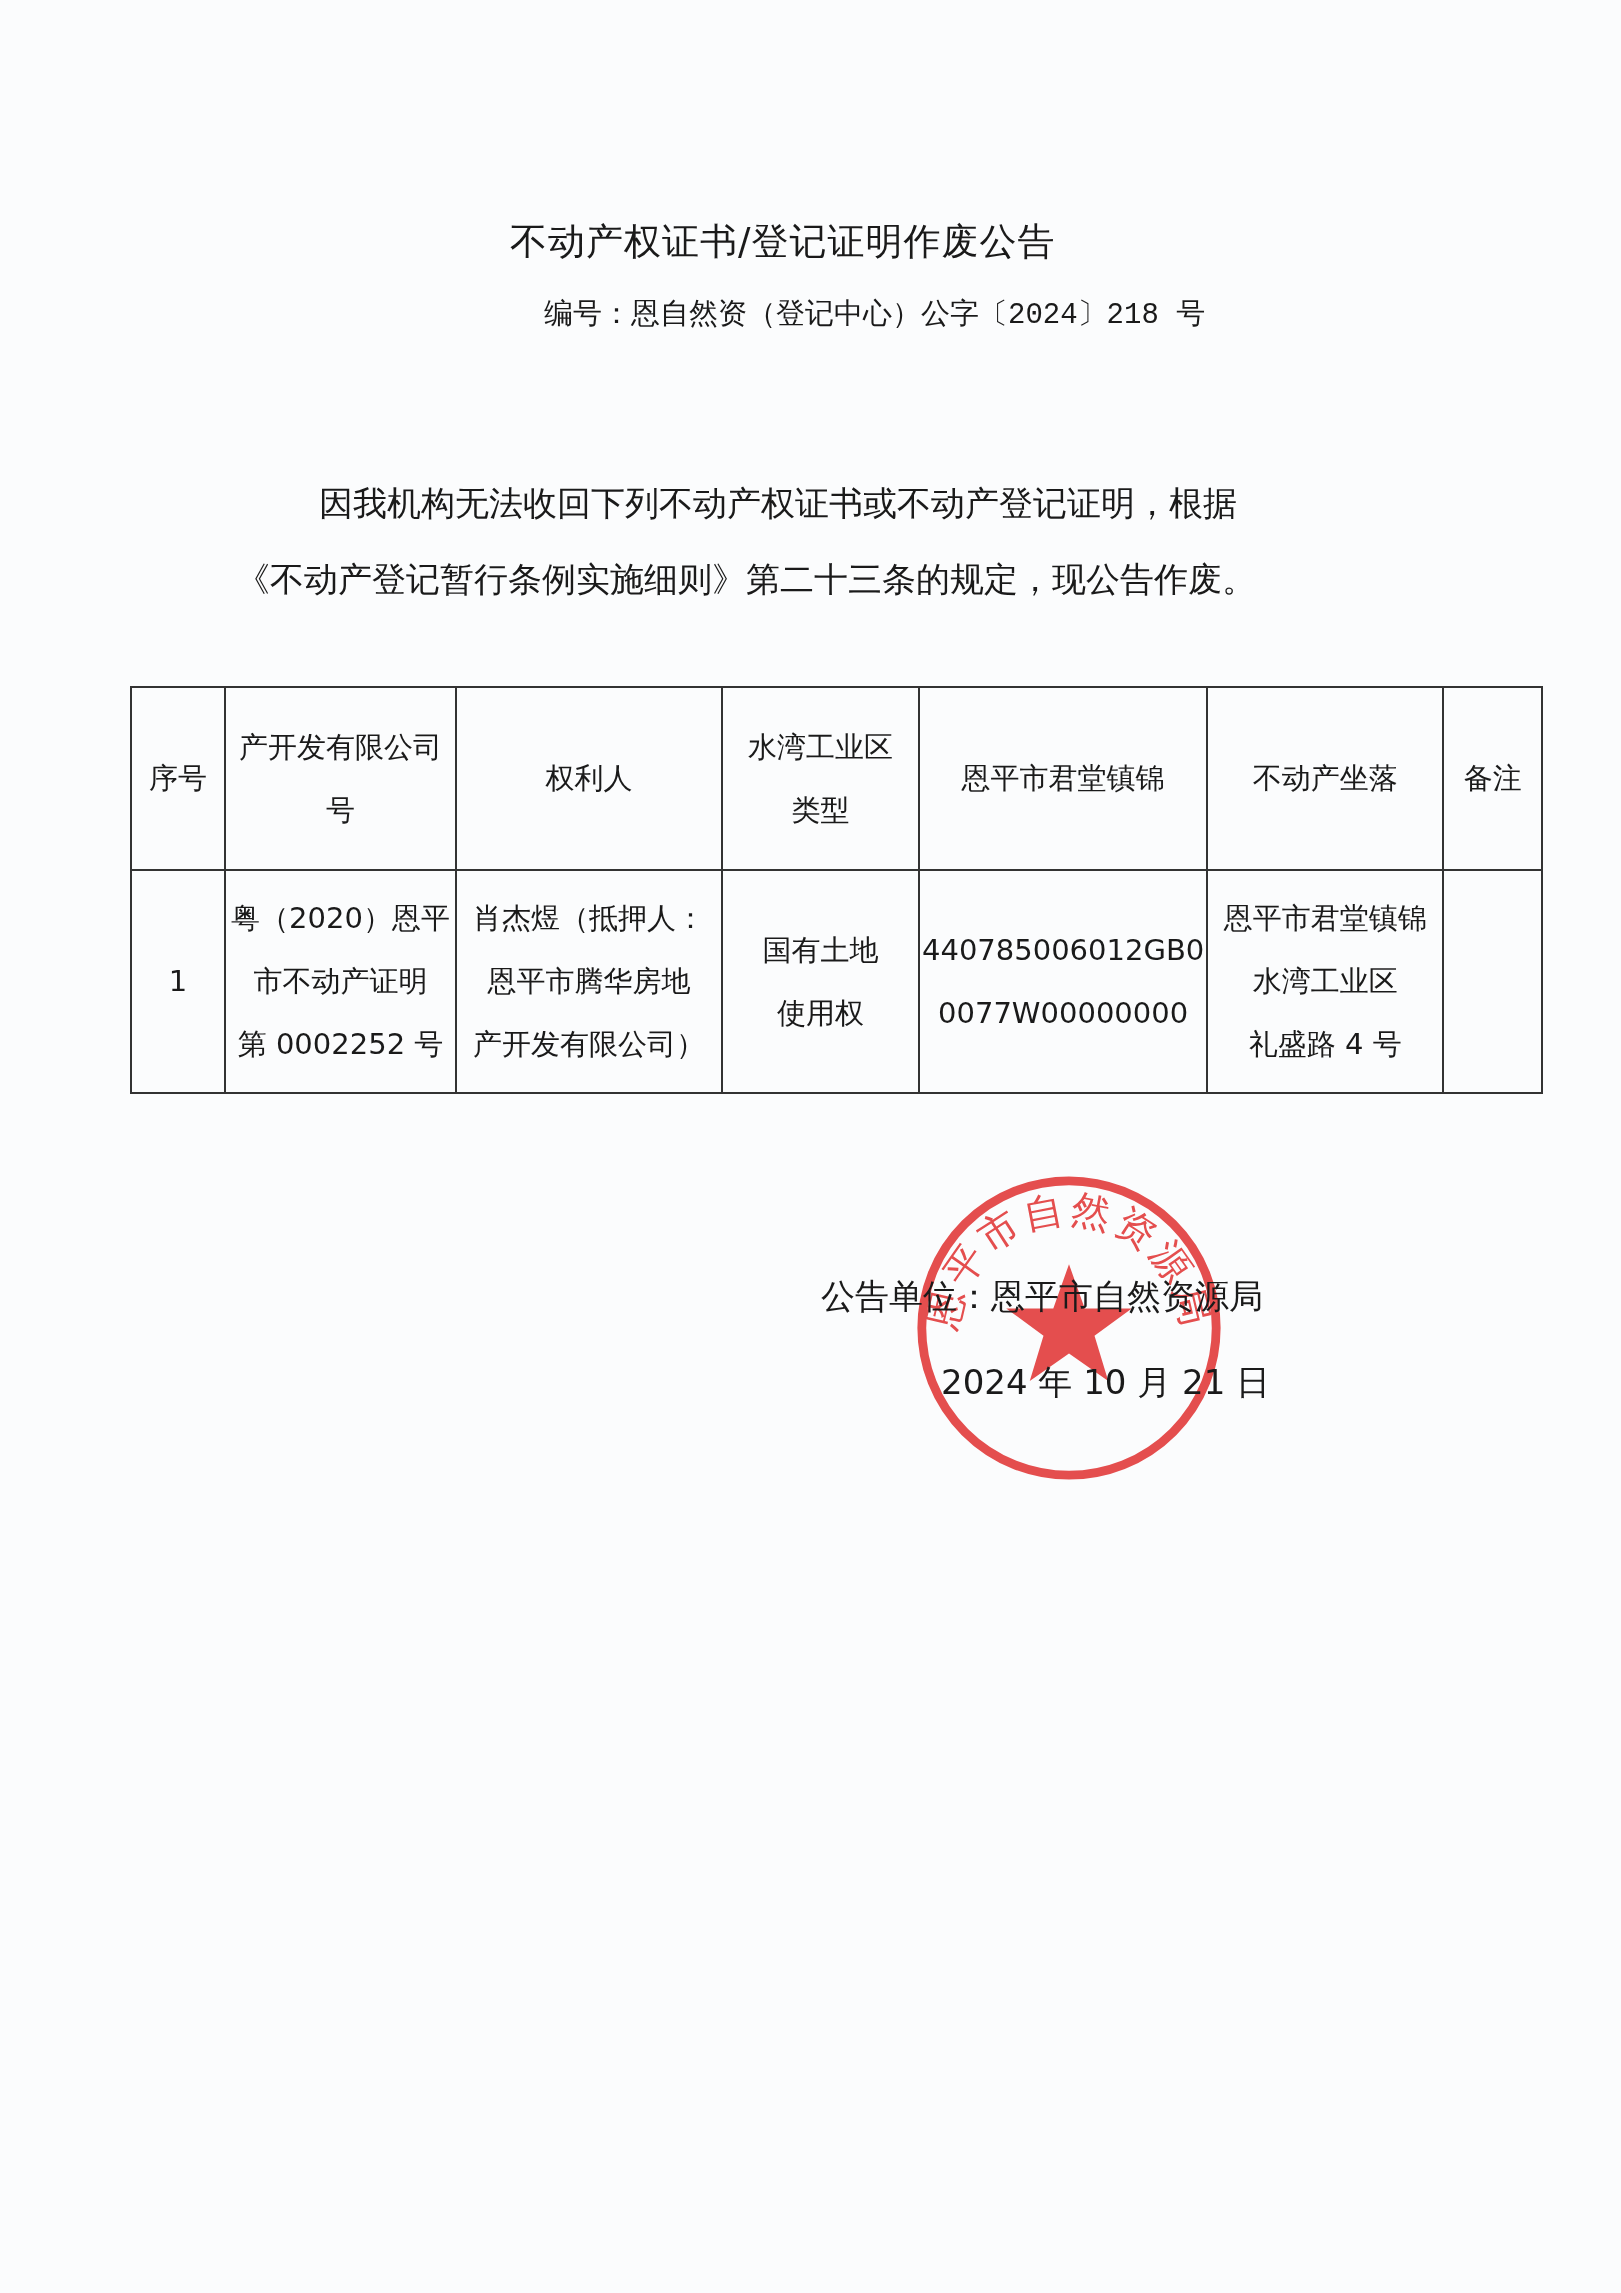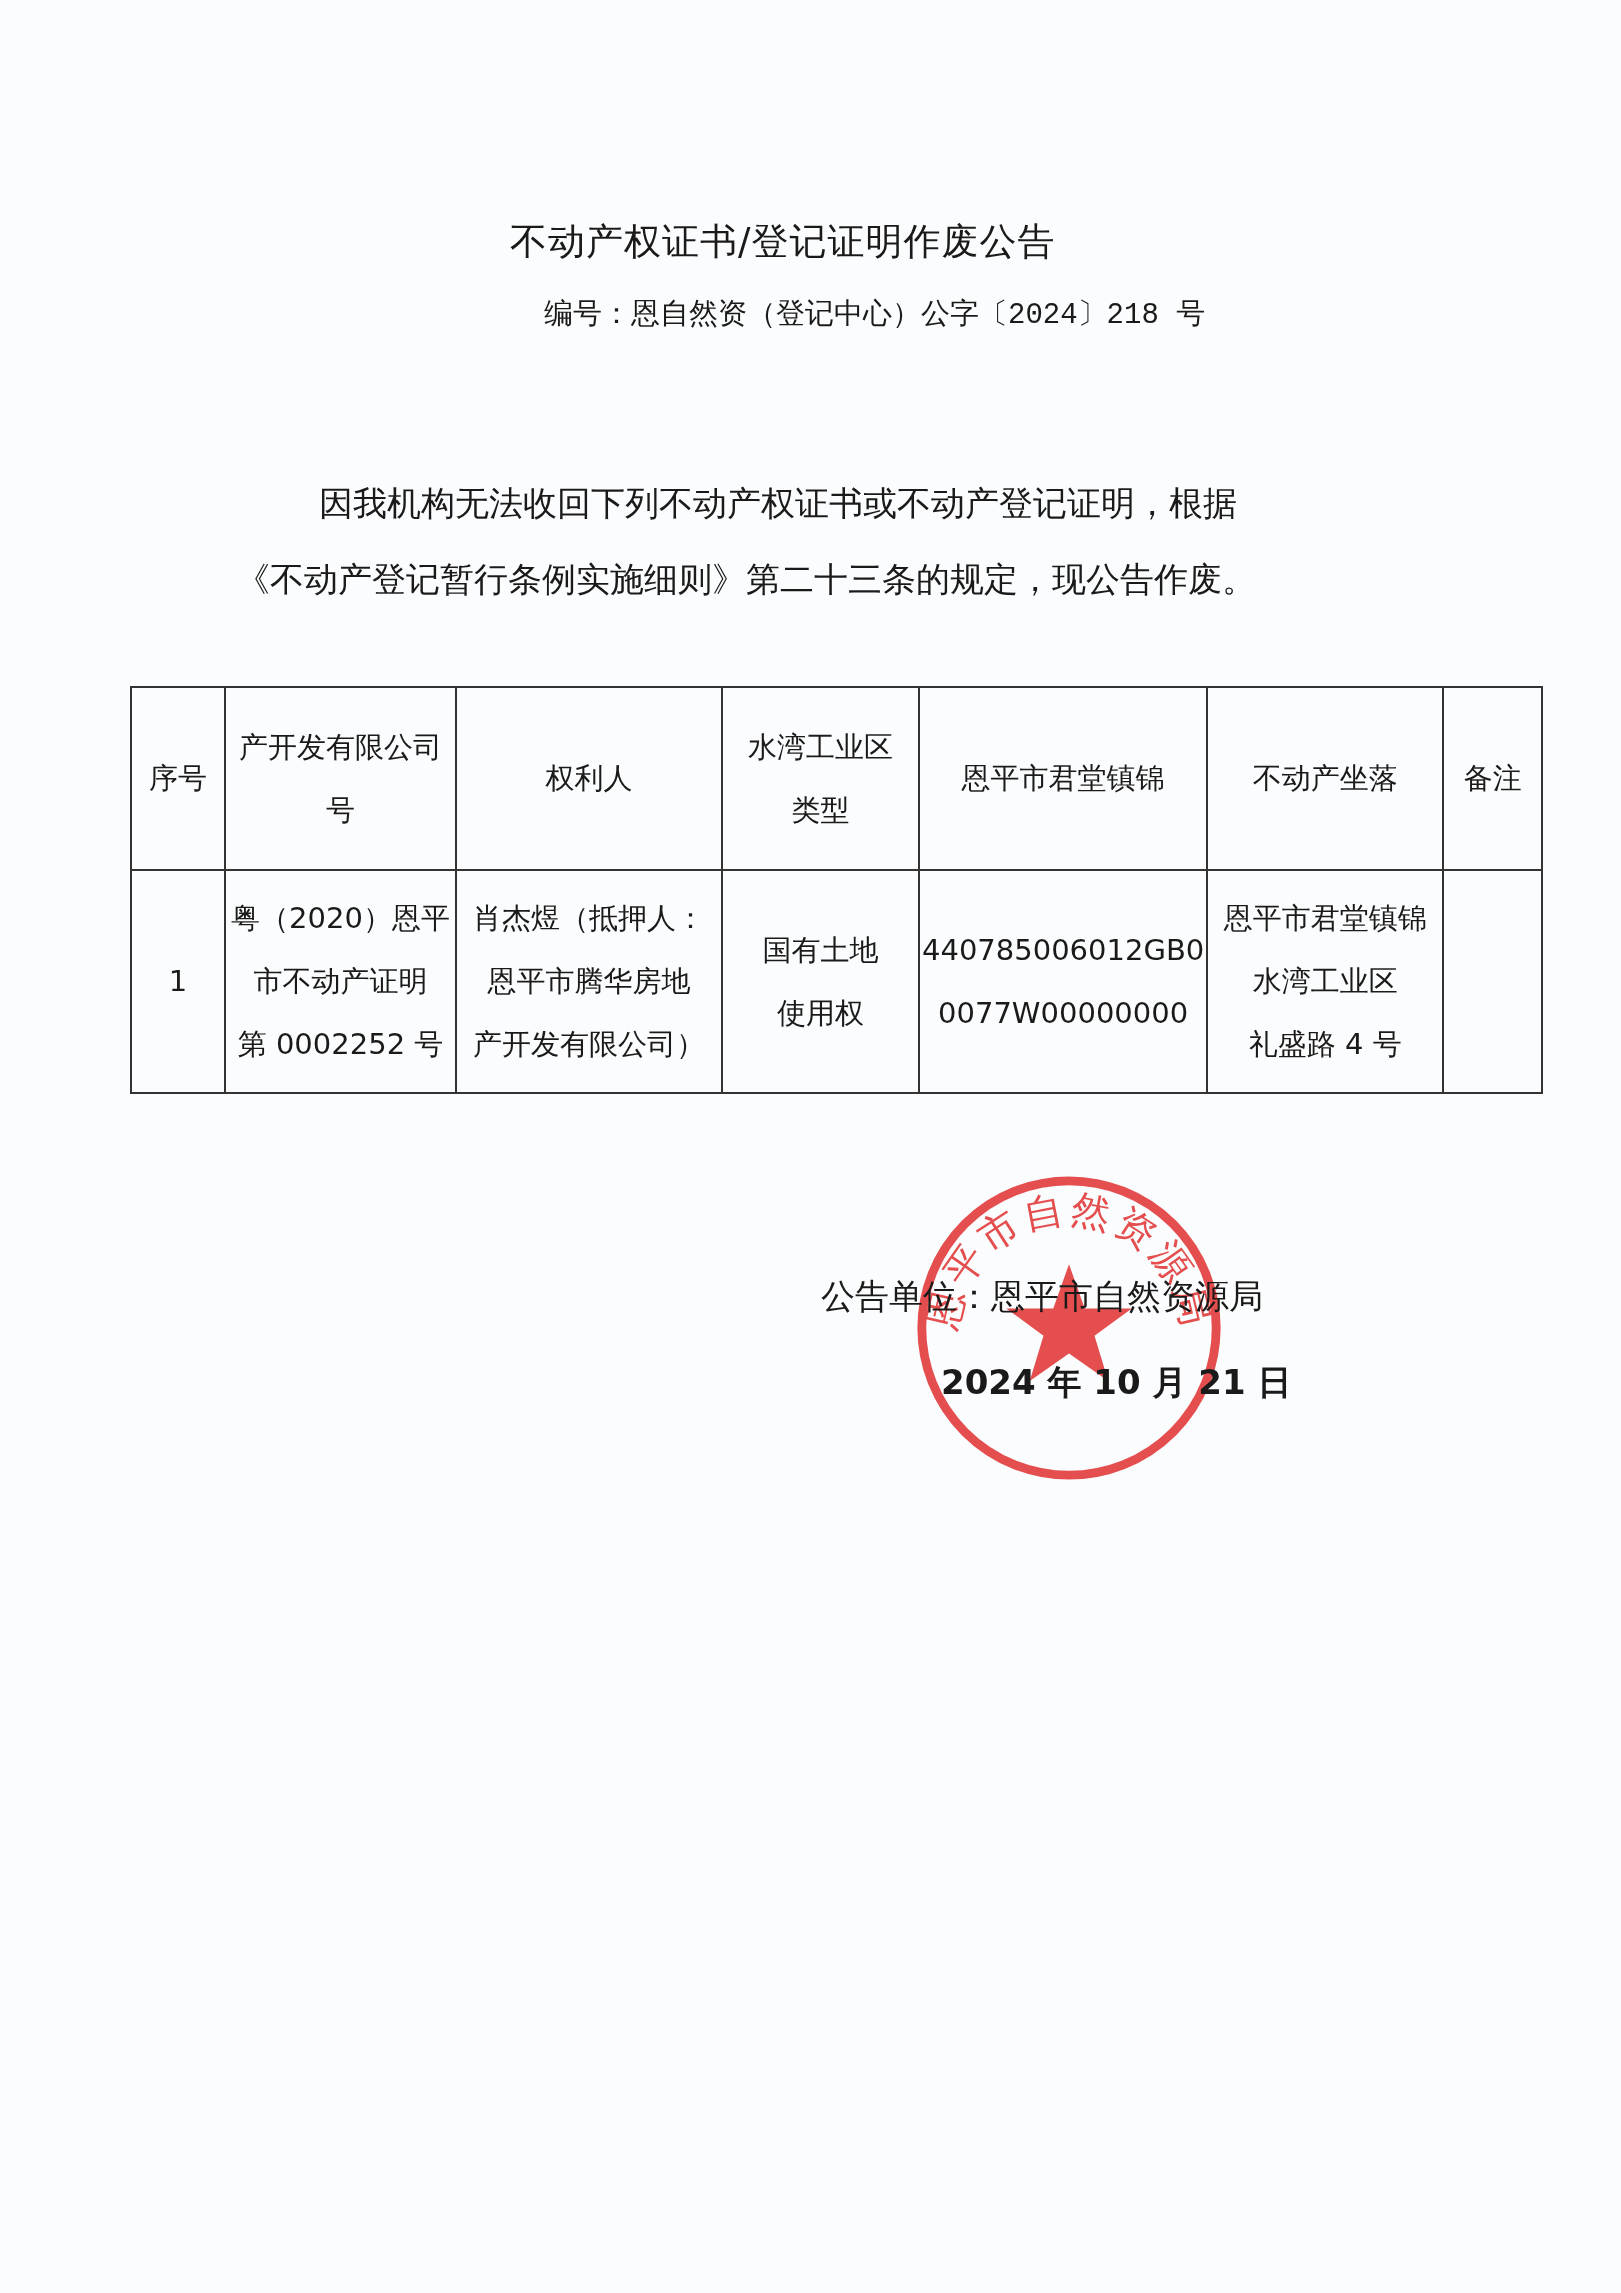--- a/index.html
+++ b/index.html
@@ -11,21 +11,21 @@
   .p1 { left:319px; top:469px;margin-top:12px; }
   .p2 { left:236px; top:557px; }
   table { position:absolute; left:130px; top:686px; border-collapse:collapse; border:2.9px solid #222; }
   td, th { border:2px solid #333; font-weight:normal; text-align:center; vertical-align:middle;
            font-size:29px; line-height:63px; padding:0 2px; font-family:"DejaVu Sans","Liberation Sans",sans-serif; }
   th { height:181px; }
   td { height:221px; }
   .c1{width:88px}.c2{width:225px}.c3{width:260px}.c4{width:191px}.c5{width:250px}.c6{width:230px}.c7{width:93px}
   .cell-lines span { display:block; }
   .sign { position:absolute; left:821px; top:1274px; font-size:34px; font-family:"DejaVu Sans","Liberation Sans",sans-serif; }
-  .date { position:absolute; left:941px; top:1360px; font-size:34px; font-family:"DejaVu Sans","Liberation Sans",sans-serif;font-weight:bold; }
+  .date { position:absolute; left:941px; top:1360px; font-size:34px; font-family:"DejaVu Sans","Liberation Sans",sans-serif; }
   .seal { position:absolute; left:912px; top:1171px; width:314px; height:314px; opacity:0.85; }
 </style>
 </head>
 <body>
 
 <div class="title">不动产权证书/登记证明作废公告</div>
 <div class="docno">编号：恩自然资（登记中心）公字〔2024〕218 号</div>
 <div class="para p1">因我机构无法收回下列不动产权证书或不动产登记证明，根据</div>
 <div class="para p2">《不动产登记暂行条例实施细则》第二十三条的规定，现公告作废。</div>
 

